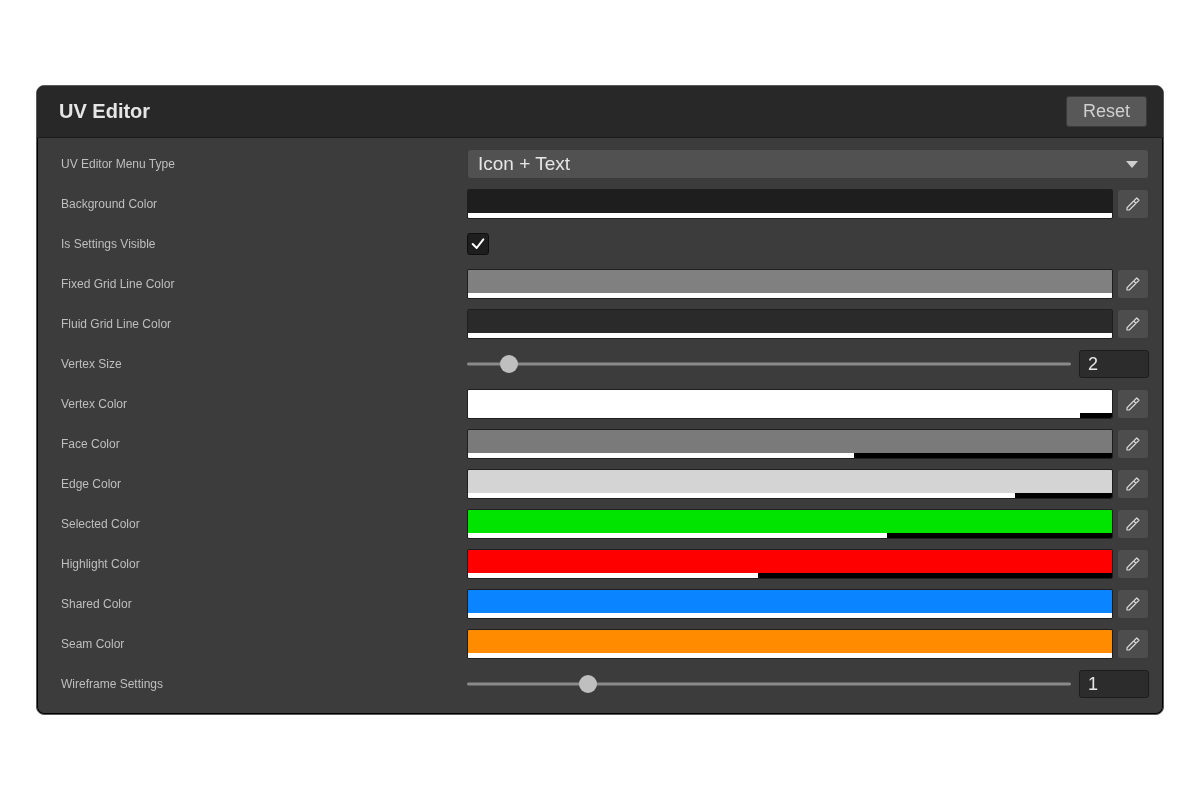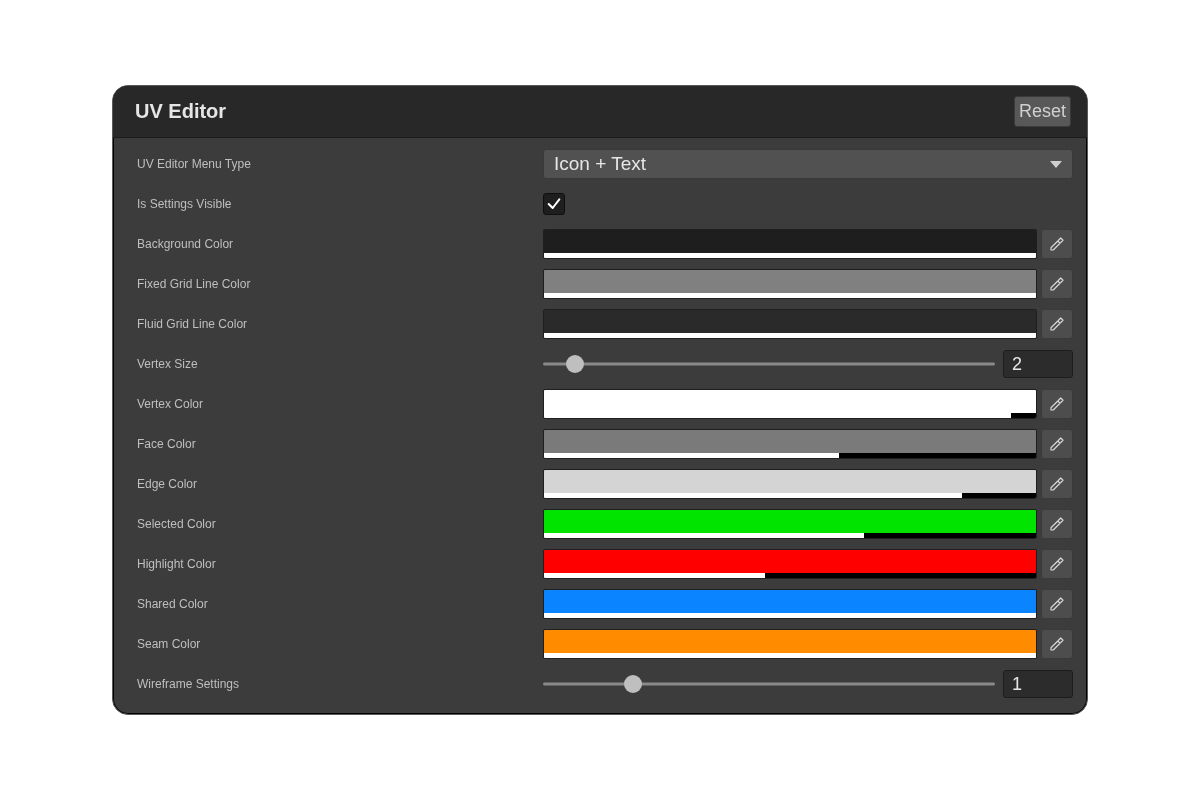--- a/index.html
+++ b/index.html
@@ -24,23 +24,23 @@
     margin:0;
     width:1200px;
     height:800px;
     background:#ffffff;
     font-family:"Helvetica Neue",Arial,sans-serif;
     display:flex;
     align-items:center;
     justify-content:center;
   }
   .panel{
-    width:976px;
+    width:1128px;
     background:var(--panel-bg);
-    border-radius:16px;
+    border-radius:8px;
     overflow:hidden;
     border:1px solid #5a5a5a;
     box-shadow:0 0 0 1px #000 inset;
   }
   .panel-header{
     background:var(--panel-header-bg);
     display:flex;
     align-items:center;
     justify-content:space-between;
     padding:10px 16px 10px 22px;
@@ -49,21 +49,21 @@
   .panel-title{
     color:var(--text-strong);
     font-weight:700;
     font-size:20px;
   }
   .reset-btn{
     background:var(--btn-bg);
     color:var(--btn-text);
     border:1px solid #3a3a3a;
     border-radius:3px;
-    padding:4px 4px;
+    padding:4px 16px;
     font-size:18px;
     cursor:pointer;
   }
   .panel-body{
     padding:6px 10px 10px 10px;
   }
   .row{
     display:flex;
     align-items:center;
     min-height:40px;
@@ -214,51 +214,51 @@
       <div class="label">UV Editor Menu Type</div>
       <div class="value">
         <div class="dropdown">
           <span>Icon + Text</span>
           <span class="dropdown-caret"></span>
         </div>
       </div>
     </div>
 
     <div class="row">
+      <div class="label">Background Color</div>
+      <div class="value">
+        <div class="color-field">
+          <div class="swatch">
+            <div class="swatch-main" style="background:#1e1e1e;"></div>
+            <div class="swatch-alpha">
+                <div class="swatch-alpha-fill" style="width:100%;"></div>
+              </div>
+          </div>
+          <div class="eyedrop">
+            <svg viewBox="0 0 24 24">
+                <path d="M4 20 L4 17 L13 8 L16 11 L7 20 Z"></path>
+                <path d="M14 7 L17 4 L20 7 L17 10"></path>
+              </svg>
+          </div>
+        </div>
+      </div>
+    </div>
+
+    <div class="row">
       <div class="label">Is Settings Visible</div>
       <div class="value">
         <div class="checkbox">
           <svg viewBox="0 0 24 24">
               <path d="M4 12 L10 18 L20 5"></path>
             </svg>
         </div>
       </div>
     </div>
 
     <div class="row">
-      <div class="label">Background Color</div>
-      <div class="value">
-        <div class="color-field">
-          <div class="swatch">
-            <div class="swatch-main" style="background:#1e1e1e;"></div>
-            <div class="swatch-alpha">
-                <div class="swatch-alpha-fill" style="width:100%;"></div>
-              </div>
-          </div>
-          <div class="eyedrop">
-            <svg viewBox="0 0 24 24">
-                <path d="M4 20 L4 17 L13 8 L16 11 L7 20 Z"></path>
-                <path d="M14 7 L17 4 L20 7 L17 10"></path>
-              </svg>
-          </div>
-        </div>
-      </div>
-    </div>
-
-    <div class="row">
       <div class="label">Fixed Grid Line Color</div>
       <div class="value">
         <div class="color-field">
           <div class="swatch">
             <div class="swatch-main" style="background:#808080;"></div>
             <div class="swatch-alpha">
                 <div class="swatch-alpha-fill" style="width:100%;"></div>
               </div>
           </div>
           <div class="eyedrop">

